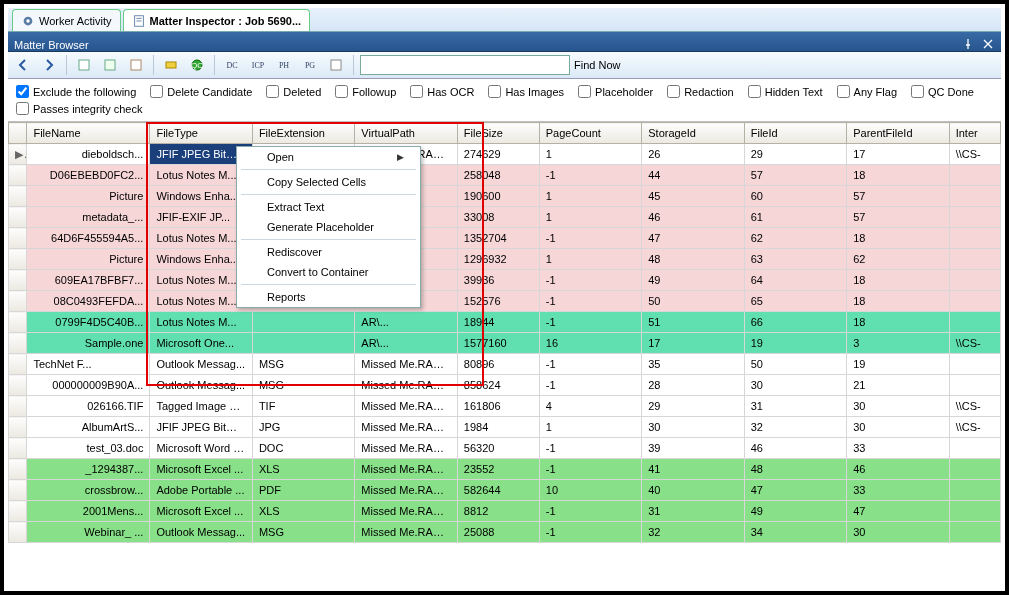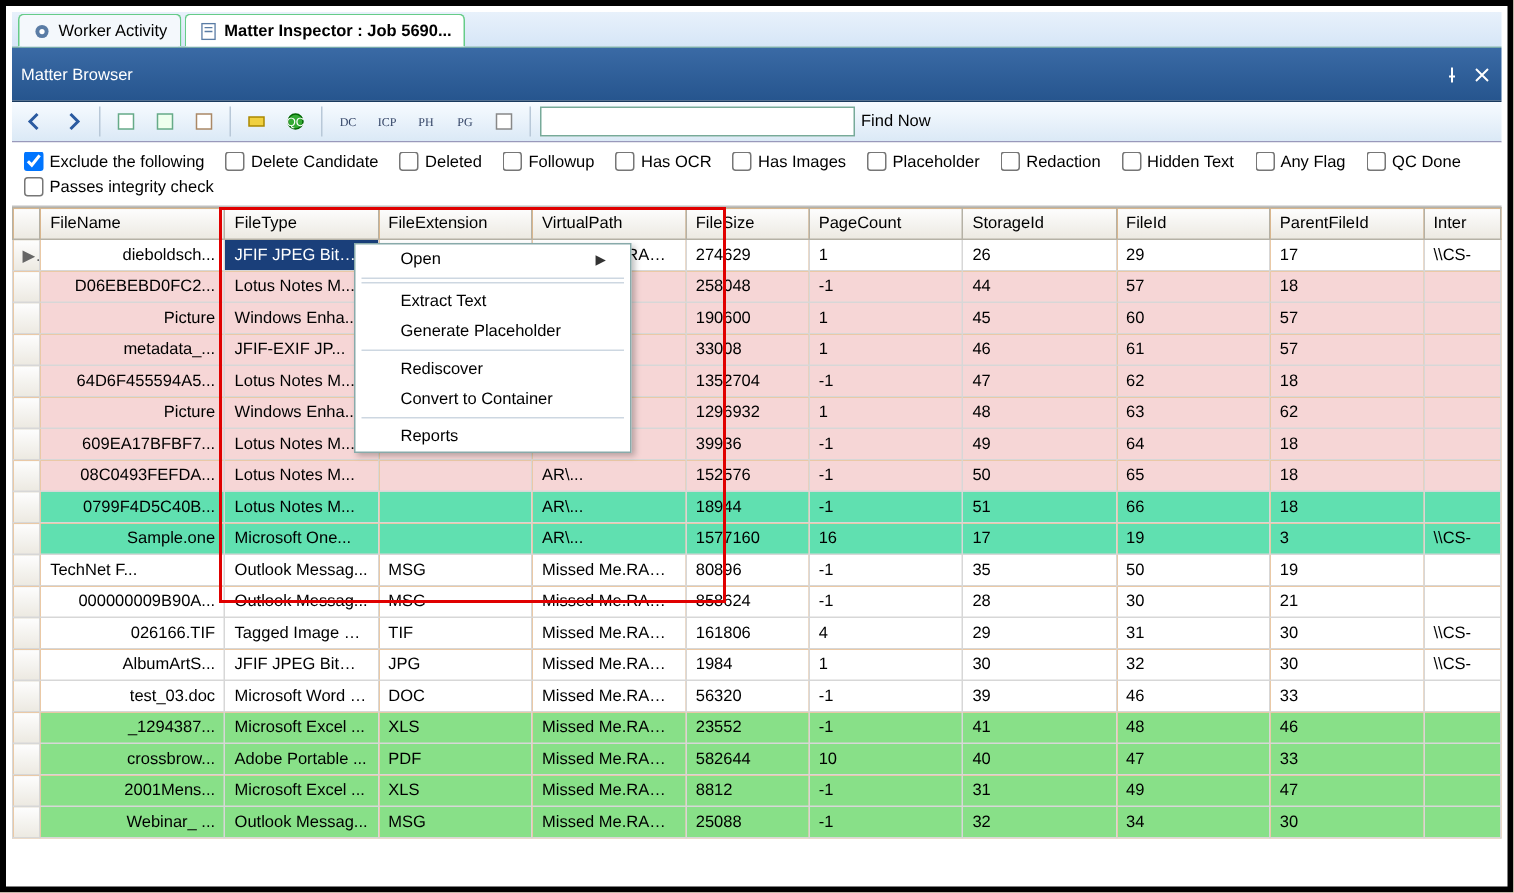--- a/index.html
+++ b/index.html
@@ -5,37 +5,37 @@
   * { box-sizing: border-box; }
   html, body { margin: 0; padding: 0; font: 11px Tahoma, Arial, sans-serif; background: #fff; }
   .stage { width: 1009px; height: 595px; position: relative; overflow: hidden; border: 4px solid #000; }
   .stage-inner { position: absolute; inset: 4px; background: #fff; }
 
   .tabbar { height: 24px; background: linear-gradient(#e8f1fb,#d6e6f7); border-bottom: 1px solid #7aa; display: flex; align-items: end; padding-left: 4px; gap: 0; }
   .tab { display: flex; align-items: center; gap: 4px; height: 22px; padding: 0 8px; border: 1px solid #6c8; border-bottom: none; border-radius: 4px 4px 0 0; background: #f4f8fc; margin-right: 2px; font-size: 11px; }
   .tab.active { font-weight: bold; background: #fff; }
   .tab .icon { width: 14px; height: 14px; display: inline-block; }
 
-  .panel-title { height: 36px; background: linear-gradient(#3a6aa5,#26558e); color: #fff; display: flex; align-items: center; padding: 0 6px; justify-content: space-between; border-bottom: 1px solid #1a3a5e; }
+  .panel-title { height: 20px; background: linear-gradient(#3a6aa5,#26558e); color: #fff; display: flex; align-items: flex-end; padding: 0 6px; justify-content: space-between; border-bottom: 1px solid #1a3a5e; }
   .panel-title .right { display: flex; gap: 6px; align-items: center; }
   .pin, .xbtn { width: 14px; height: 14px; display: inline-block; cursor: pointer; }
 
   .toolbar { height: 27px; background: linear-gradient(#f7fbff,#dbe9f6); border-bottom: 1px solid #99b; display: flex; align-items: center; gap: 4px; padding: 0 4px; }
   .tbtn { width: 22px; height: 22px; border: 1px solid transparent; border-radius: 2px; display: flex; align-items: center; justify-content: center; cursor: pointer; }
   .tsep { width: 1px; height: 20px; background: #b8c8d8; margin: 0 2px; }
   .search-input { height: 20px; width: 210px; border: 1px solid #7a9; background: #fff; padding: 0 4px; }
   .find-link { color: #000; cursor: pointer; text-decoration: none; }
 
   .filters { padding: 6px 8px; background: #fff; border-bottom: 1px solid #c0c0c0; }
   .filter-row { display: flex; flex-wrap: wrap; gap: 14px; align-items: center; margin-bottom: 4px; }
   .filter-row:last-child { margin-bottom: 0; }
   .chk { display: flex; align-items: center; gap: 4px; font-size: 11px; }
   .chk input { margin: 0; }
 
-  .grid-wrap { background: #fdba74; position: relative; }
+  .grid-wrap { background: #7dd3fc; position: relative; }
   table.grid { border-collapse: collapse; width: 100%; table-layout: fixed; }
   .grid th { background: linear-gradient(#fdfdfd,#ece9e1); border: 1px solid #b5b1a5; text-align: left; padding: 4px 6px; font-weight: normal; font-size: 11px; white-space: nowrap; overflow: hidden; }
   .grid td { border: 1px solid #d7d7d7; padding: 3px 6px; font-size: 11px; white-space: nowrap; overflow: hidden; text-overflow: ellipsis; height: 21px; }
   .row-white td { background: #fff; }
   .row-pink  td { background: #f6d6d6; }
   .row-teal  td { background: #60e0b0; }
   .row-green td { background: #88e088; }
   .sel-cell { background: #1a3f7a !important; color: #fff; }
   .row-handle { width: 18px; text-align: center; color: #666; }
 
@@ -491,20 +491,23 @@
     </table>
 
     <div class="red-box" style="left:138px; top:0px; width:338px; height:264px;"></div>
 
     <div class="context-menu" id="cmenu" style="left:228px; top:24px;">
           <div class="cm-item">
             <span>Open</span>
             <span class="cm-arrow">▶</span>
           </div>
           <div class="cm-sep"></div>
+          <div class="cm-item">
+            <span>Copy Selected Cells</span>
+          </div>
           <div class="cm-sep"></div>
           <div class="cm-item">
             <span>Extract Text</span>
           </div>
           <div class="cm-item">
             <span>Generate Placeholder</span>
           </div>
           <div class="cm-sep"></div>
           <div class="cm-item">
             <span>Rediscover</span>

